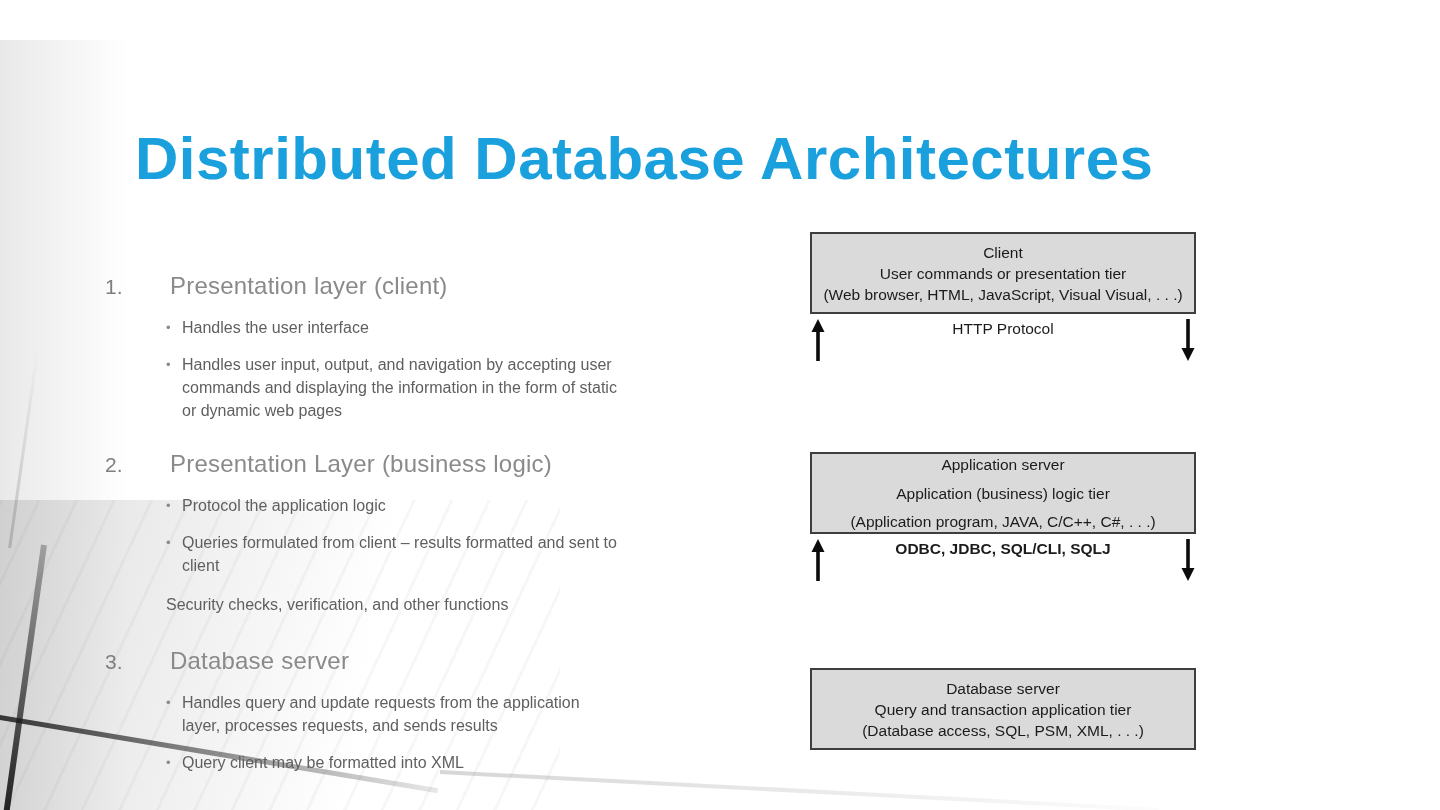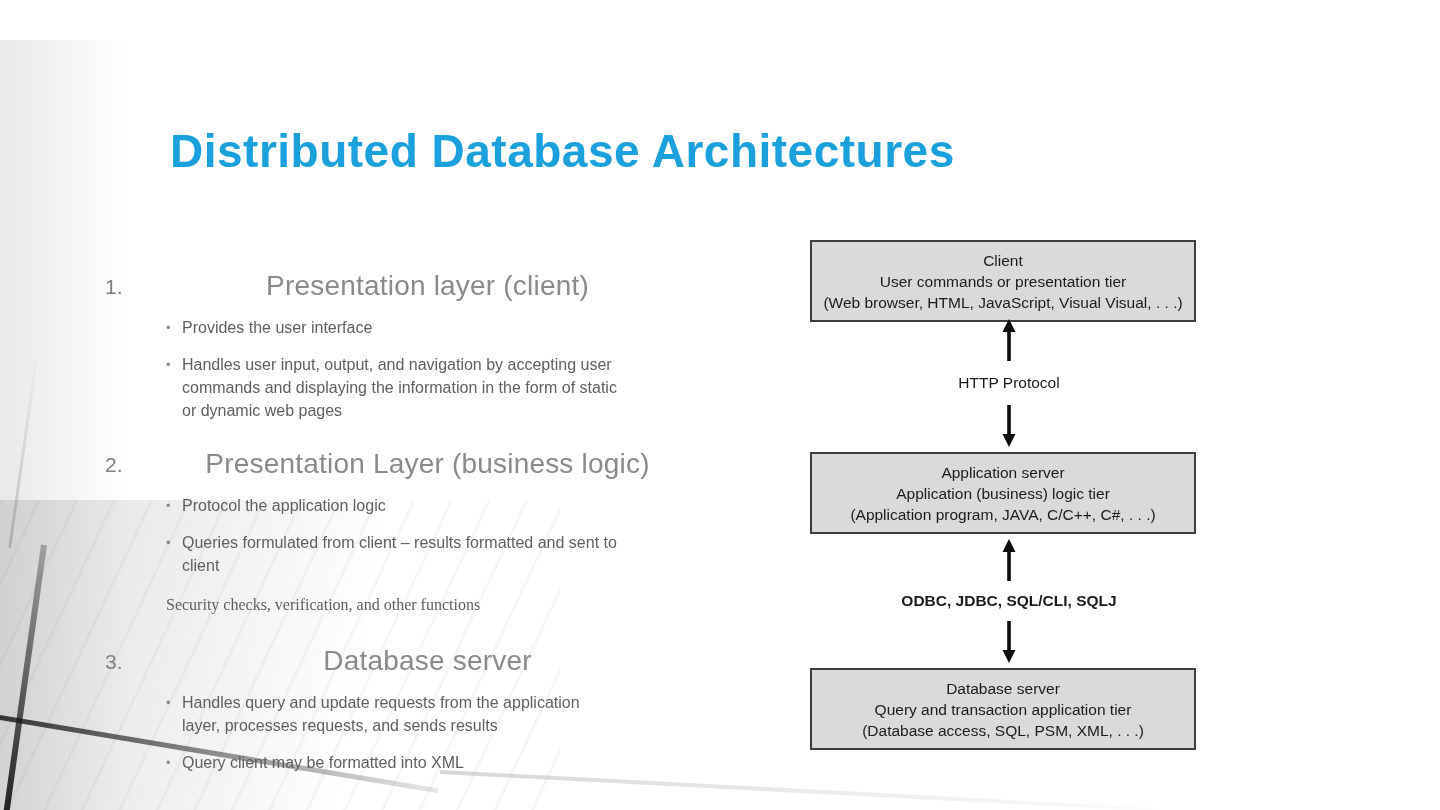--- a/index.html
+++ b/index.html
@@ -42,65 +42,64 @@
   }
   .bg-line-long-faint {
     position: absolute; left: 440px; top: 770px; width: 720px; height: 4px;
     background: linear-gradient(to right, rgba(120,120,120,0.30), rgba(120,120,120,0.02));
     transform: rotate(3deg); transform-origin: left center;
   }
 
   
   .slide-title {
     position: absolute; left: 135px; top: 124px;
-    font-size: 46px; font-weight: 700; letter-spacing: 0.5px;
-    color: #1BA0DE; white-space: nowrap; margin-left: 35px;
+    font-size: 60px; font-weight: 700; letter-spacing: 0.5px;
+    color: #1BA0DE; white-space: nowrap;
   }
 
   
   .outline { position: absolute; left: 105px; top: 270px; width: 580px; }
   .outline-item { display: flex; margin-bottom: 12px; }
   .item-number {
     width: 60px; flex: 0 0 60px;
     font-size: 21px; color: #7f7f7f; padding-top: 5px;
   }
   .item-content { flex: 1; }
   .item-heading {
-    font-size: 28px; line-height: 31px; color: #8a8a8a;
-    letter-spacing: 0.2px; margin: 0 0 15px 5px; text-align: center;
+    font-size: 24px; line-height: 31px; color: #8a8a8a;
+    letter-spacing: 0.2px; margin: 0 0 15px 5px;
   }
   .bullet-row { display: flex; margin: 0 0 14px 1px; width: 455px; }
   .bullet-glyph {
     flex: 0 0 16px; width: 16px; font-size: 13px; line-height: 23px; color: #8a8a8a;
   }
   .bullet-text {
     font-size: 16px; line-height: 23px; color: #5f5f5f; width: 440px;
   }
   .item-note {
     font-size: 16px; line-height: 23px; color: #5f5f5f;
     margin: 16px 0 17px 1px;
-    font-family: Liberation Serif, serif;
   }
 
   
   .diagram { position: absolute; left: 810px; top: 232px; width: 386px; height: 520px; }
   .tier-box {
     position: absolute; left: 0; width: 386px; height: 82px;
     background: #dadada; border: 2px solid #3e3e3e; box-sizing: border-box;
     display: flex; flex-direction: column; justify-content: center;
     text-align: center; color: #1b1b1b;
     font-size: 15.5px; line-height: 21px;
   }
   .tier-box .line { white-space: nowrap; }
-  .box-client   { top: 0; margin-top: 8px; }
-  .box-app      { top: 220px; }
+  .box-client   { top: 0; }
+  .box-app      { top: 220px; justify-content: space-between; }
   .box-db       { top: 436px; }
   .connector {
-    position: absolute; left: 6px; width: 386px;
-    display: flex; flex-direction: column; align-items: center;
+    position: absolute; left: 0; width: 386px;
+    display: flex; 
     justify-content: space-between; padding: 3px 0; box-sizing: border-box;
   }
   .connector-1 { top: 84px;  height: 134px; }
   .connector-2 { top: 304px; height: 130px; font-weight: bold; }
   .connector-label {
     font-size: 15.5px; color: #1b1b1b; white-space: nowrap; line-height: 20px;
   }
   .arrow-icon { display: block; }
 </style>
 </head>
@@ -120,21 +119,21 @@
   <div class="slide-title">Distributed Database Architectures</div>
 
   <div class="outline">
 
     <div class="outline-item">
       <div class="item-number">1.</div>
       <div class="item-content">
         <div class="item-heading">Presentation layer (client)</div>
         <div class="bullet-row">
           <div class="bullet-glyph">•</div>
-          <div class="bullet-text">Provides the user interface</div>
+          <div class="bullet-text">Handles the user interface</div>
         </div>
         <div class="bullet-row">
           <div class="bullet-glyph">•</div>
           <div class="bullet-text">Handles user input, output, and navigation by accepting user commands and displaying the information in the form of static or dynamic web pages</div>
         </div>
       </div>
     </div>
 
     <div class="outline-item">
       <div class="item-number">2.</div>

